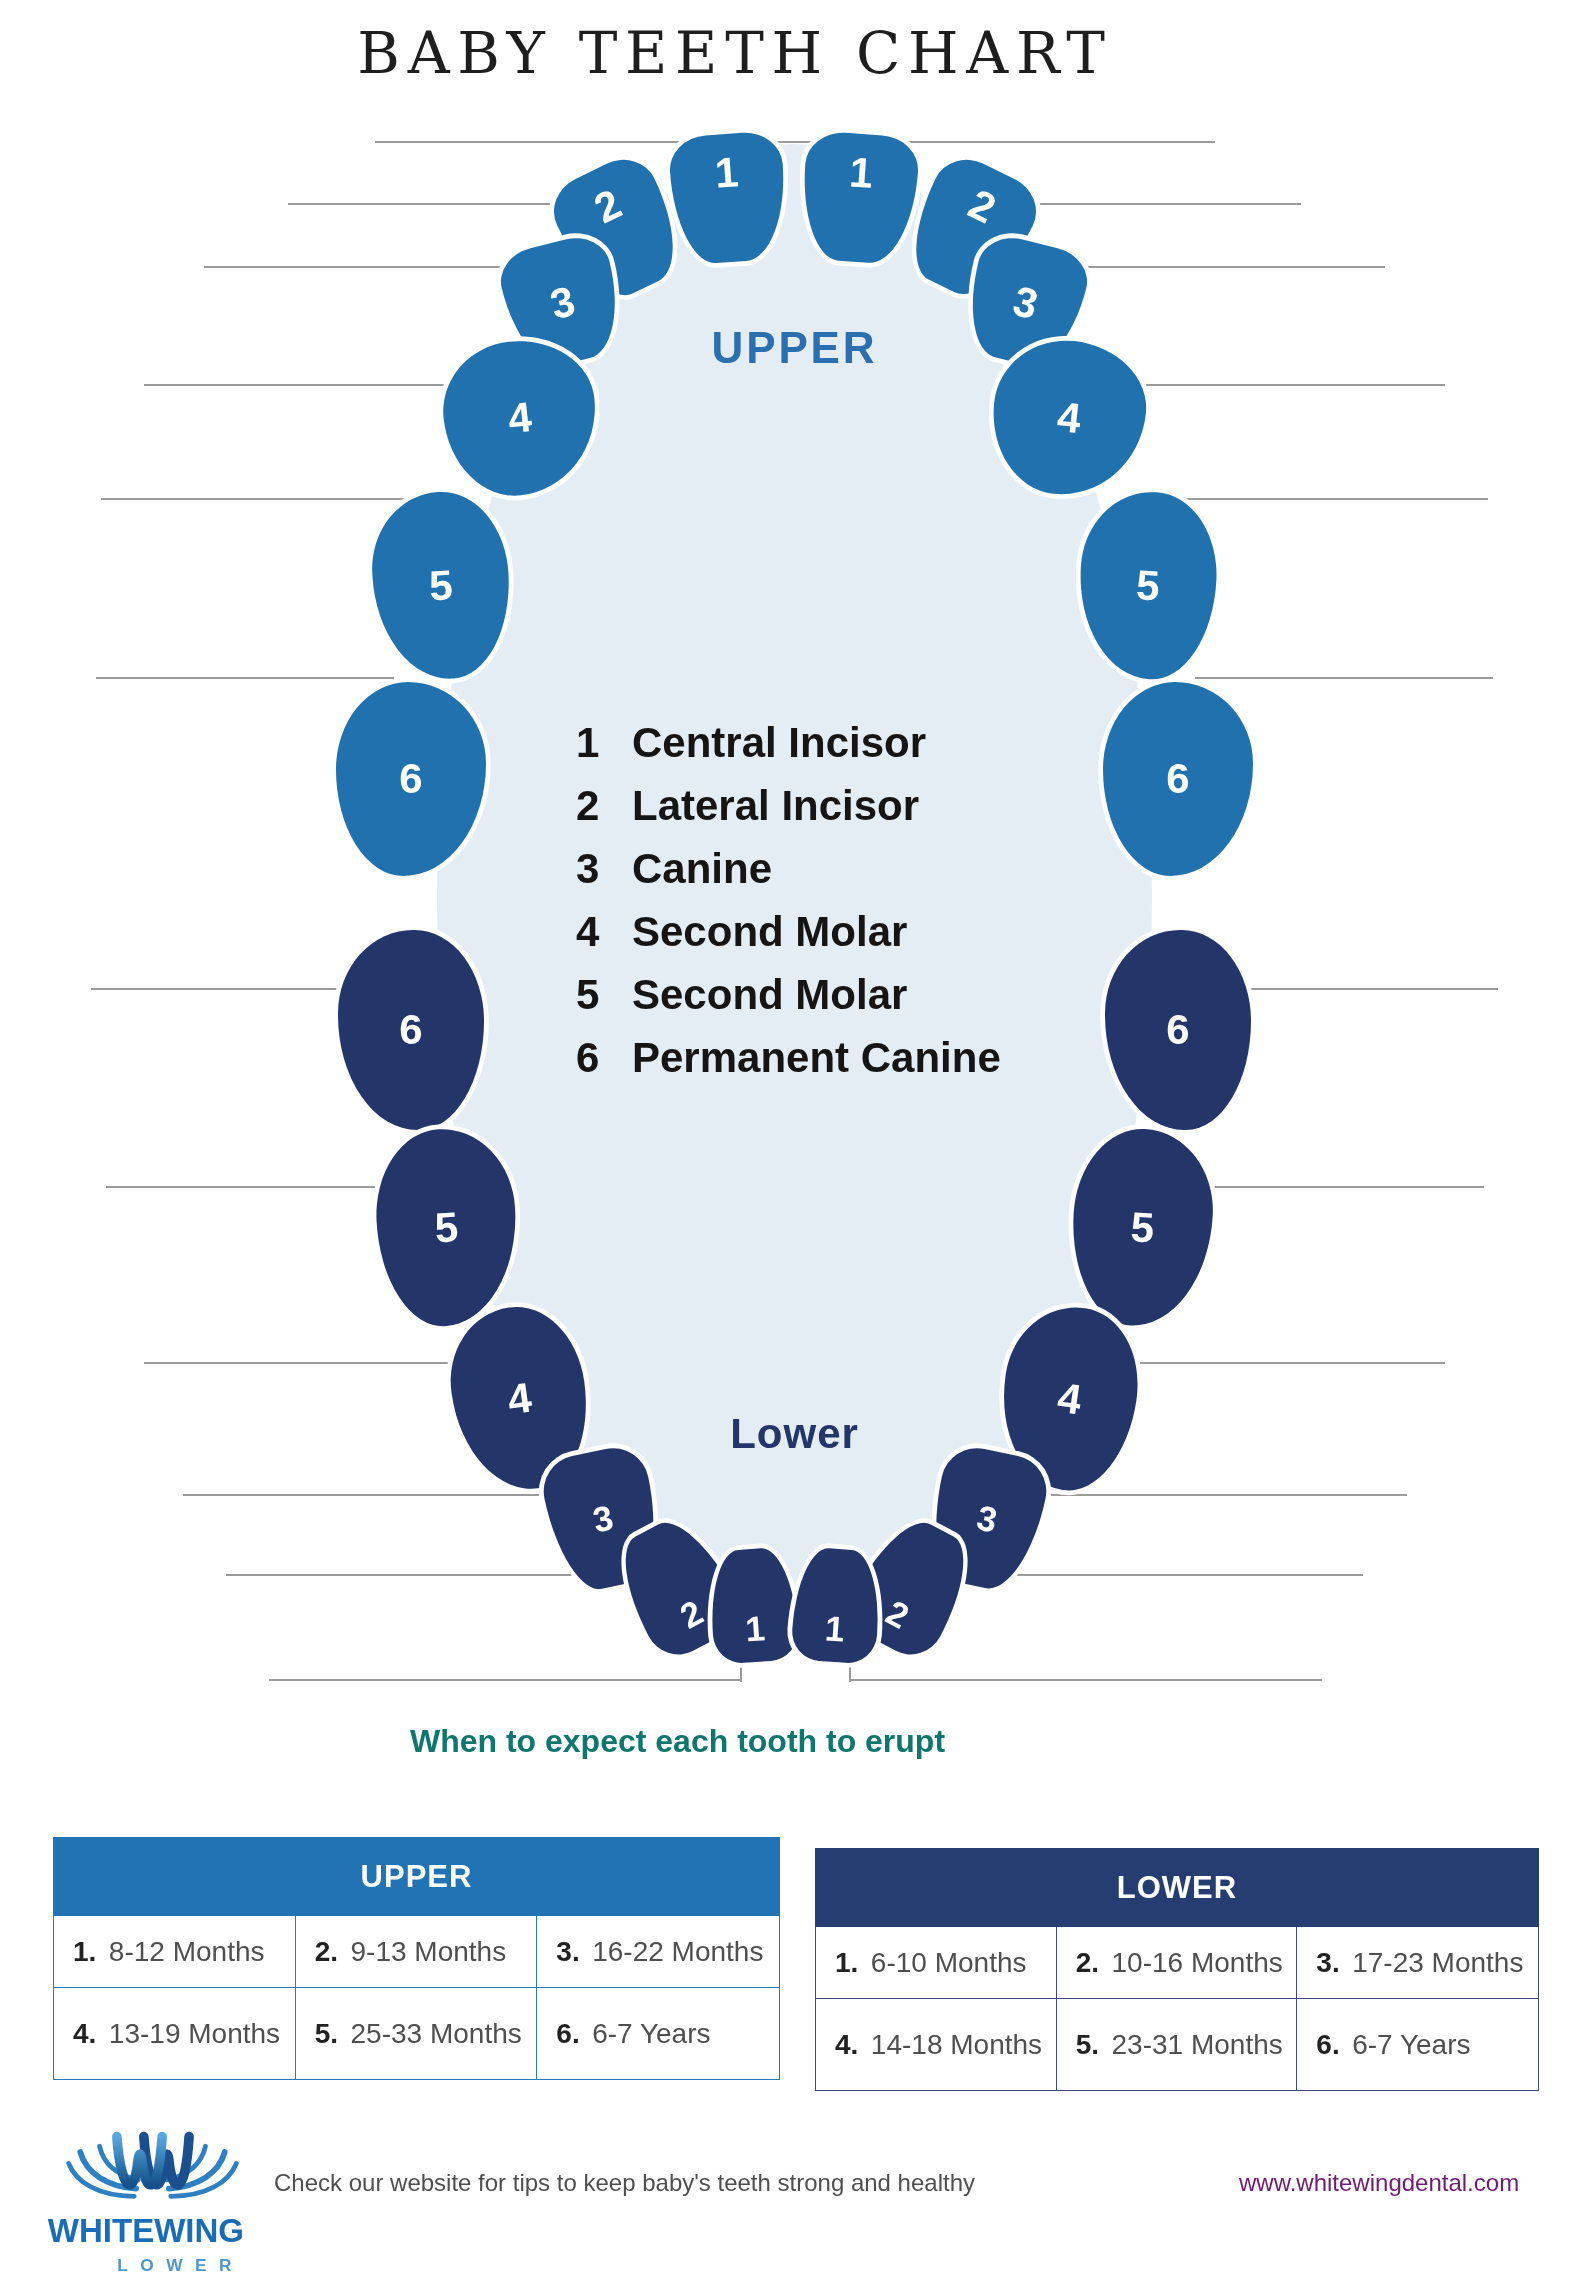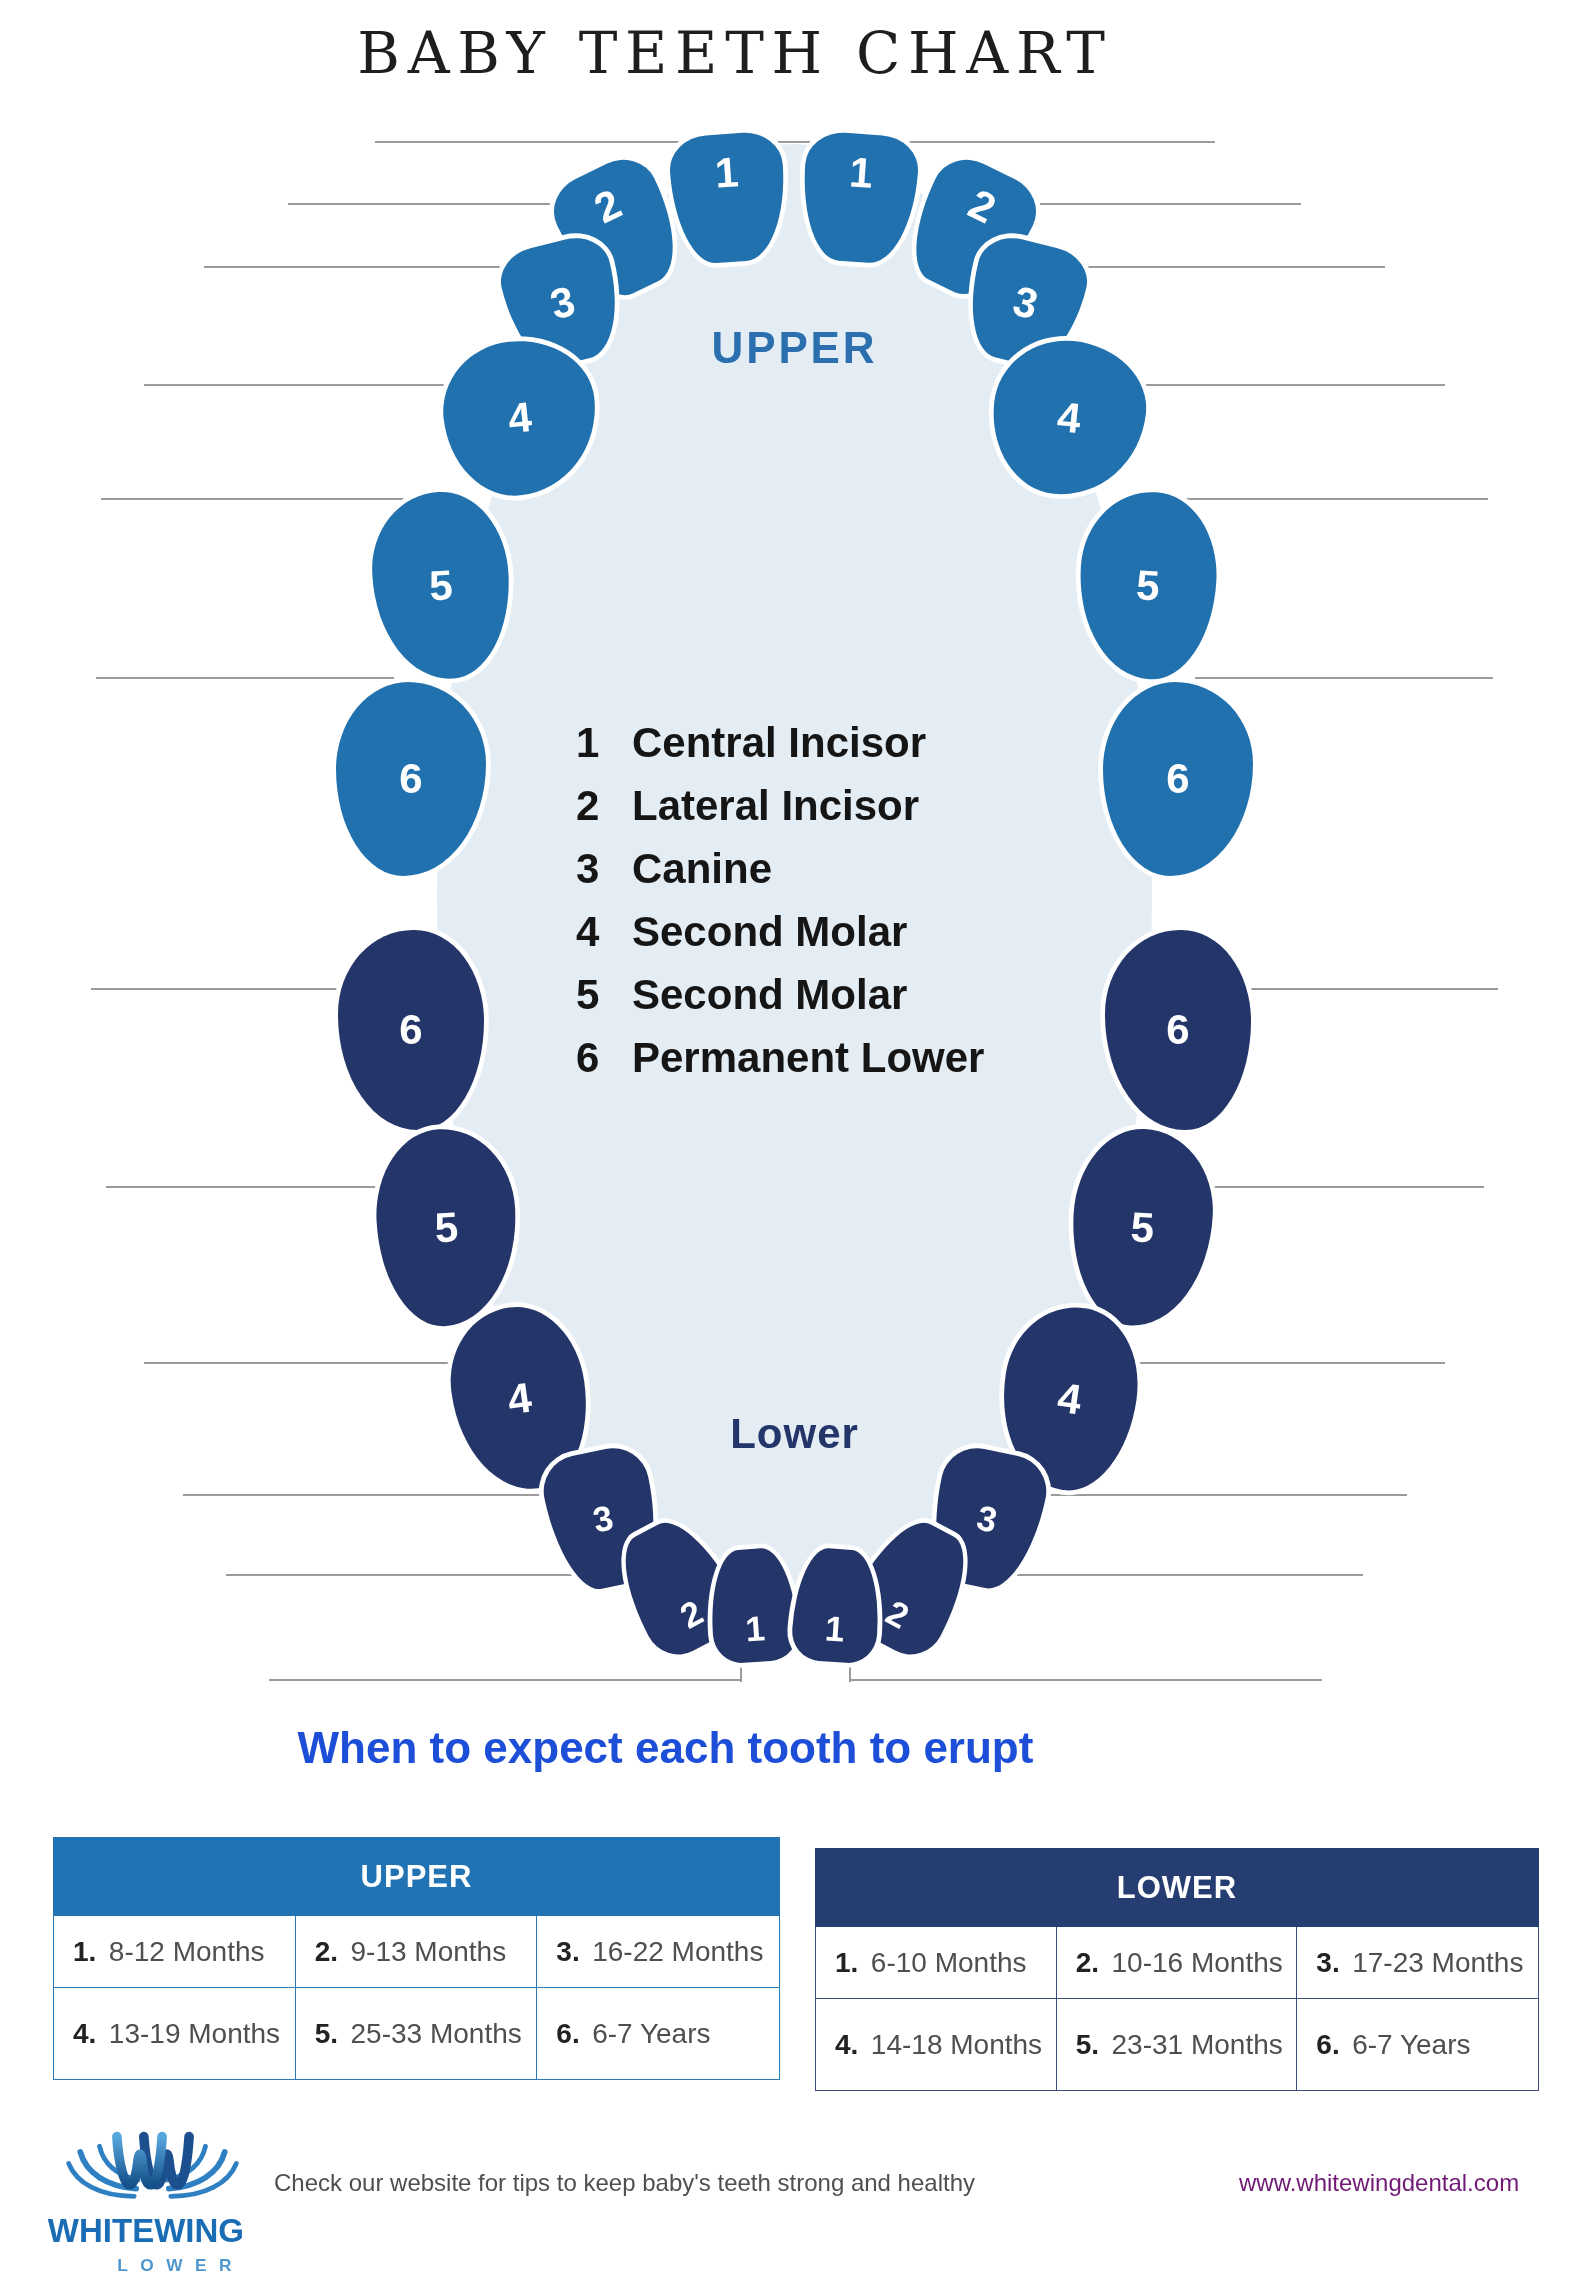--- a/index.html
+++ b/index.html
@@ -32,21 +32,21 @@
   .num-top{align-items:flex-start;padding-top:15.4px;}
   .num-bot{align-items:flex-end;padding-bottom:13.4px;}
   .arch-label{position:absolute;z-index:4;width:1589px;left:0;text-align:center;font-weight:700;}
   #upper-label{top:323px;font-size:44px;color:#2b6fae;letter-spacing:2.9px;}
   #lower-label{top:1410px;font-size:42px;color:#243569;letter-spacing:1px;}
   .legend{position:absolute;left:576px;top:711px;z-index:4;}
   .legend-row{display:flex;align-items:center;height:63px;font-size:42px;font-weight:700;color:#151515;}
   .legend-num{width:56px;flex:none;}
   .erupt-heading{
     position:absolute;top:1723px;left:0;width:1331px;text-align:center;
-    font-size:44px;font-weight:700;color:#1d4ed8;z-index:5;
+    font-size:32px;font-weight:700;color:#0f766e;z-index:5;padding-left:12px;
   }
   .table{position:absolute;z-index:5;}
   #upper-table{left:53px;top:1837px;width:727px;}
   #lower-table{left:815px;top:1848px;width:724px;}
   .table-header{
     height:79px;display:flex;align-items:center;justify-content:center;
     color:#ffffff;font-size:31px;font-weight:700;letter-spacing:1px;
   }
   #upper-table .table-header{background:#2173b4;}
   #lower-table .table-header{background:#263d72;}
@@ -191,21 +191,21 @@
   <div class="legend-row">
       <span class="legend-num">4</span>
       <span>Second Molar</span>
     </div>
   <div class="legend-row">
       <span class="legend-num">5</span>
       <span>Second Molar</span>
     </div>
   <div class="legend-row">
       <span class="legend-num">6</span>
-      <span>Permanent Lower</span>
+      <span>Permanent Canine</span>
     </div>
 </div>
 
 <div class="erupt-heading">When to expect each tooth to erupt</div>
 
 <div class="table" id="upper-table">
   <div class="table-header">UPPER</div>
   <div class="table-grid">
     <div class="cell br">
         <span class="num">1.</span>

